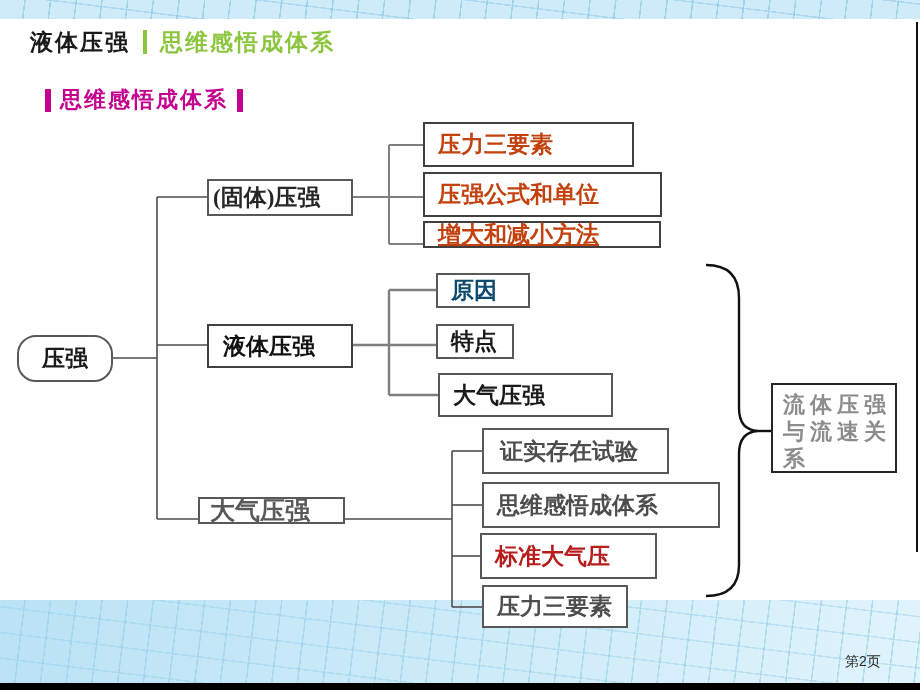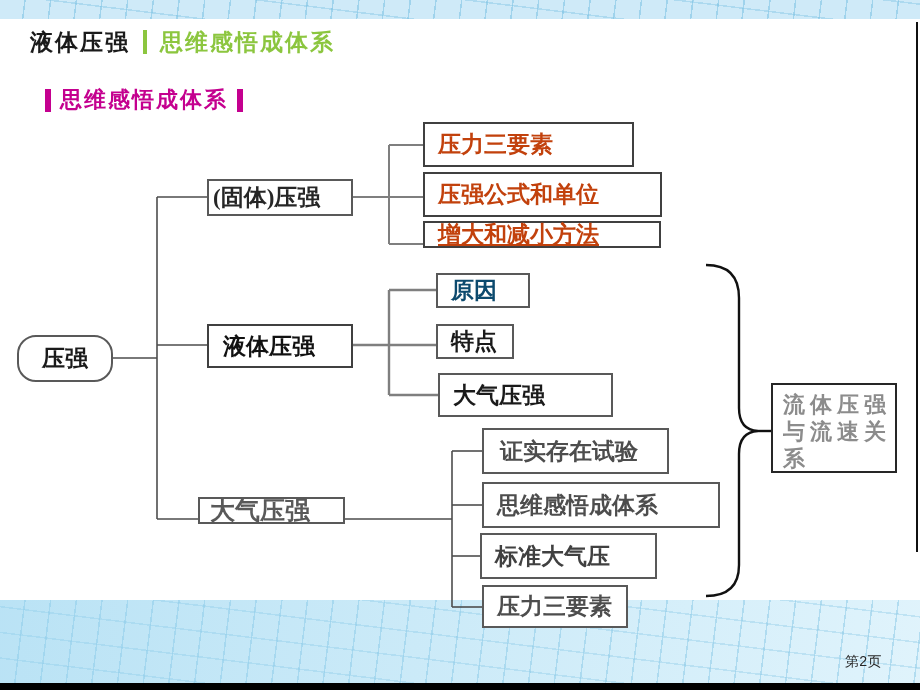--- a/index.html
+++ b/index.html
@@ -62,33 +62,33 @@
   .n-g1a{left:423px;top:122px;width:211px;height:45px;border-color:#404040;}
   .n-g1b{left:423px;top:172px;width:239px;height:45px;border-color:#404040;}
   .n-g1c{left:423px;top:221px;width:238px;height:27px;border-color:#404040;text-decoration:underline;}
 
   .n-g2a{left:436px;top:273px;width:94px; height:35px;color:#0c4a6e;}
   .n-g2b{left:436px;top:324px;width:78px; height:35px;color:#1a1a1a;text-align:right;}
   .n-g2c{left:438px;top:373px;width:175px;height:44px;color:#1a1a1a;}
 
   .n-g3a{left:482px;top:428px;width:187px;height:46px;color:#4d4d4d;padding-left:16px;}
   .n-g3b{left:482px;top:482px;width:238px;height:46px;color:#4d4d4d;}
-  .n-g3c{left:480px;top:533px;width:177px;height:46px;color:#404040;}
+  .n-g3c{left:480px;top:533px;width:177px;height:46px;color:#b91c1c;}
   .n-g3d{left:482px;top:585px;width:146px;height:43px;color:#4d4d4d;}
 
   .n-fluid{
     left:771px;top:383px;width:126px;height:90px;border:2px solid #262626;
     display:block;padding:6px 0 15px 10px;color:#8c8c8c;font-size:22px;line-height:27px;
   }
   .n-fluid .fl-line{display:block;letter-spacing:5px;}
 
   .footer-page{
     position:absolute;left:845px;top:653px;
     font-size:14px;color:#262626;
-    font-family:Liberation Mono, monospace;
+    font-family:Liberation Sans, sans-serif;
   }
 </style>
 </head>
 <body>
 
 <div class="slide">
 
   <div class="band-top"></div>
   <div class="band-bottom"></div>
   <div class="bar-black"></div>

